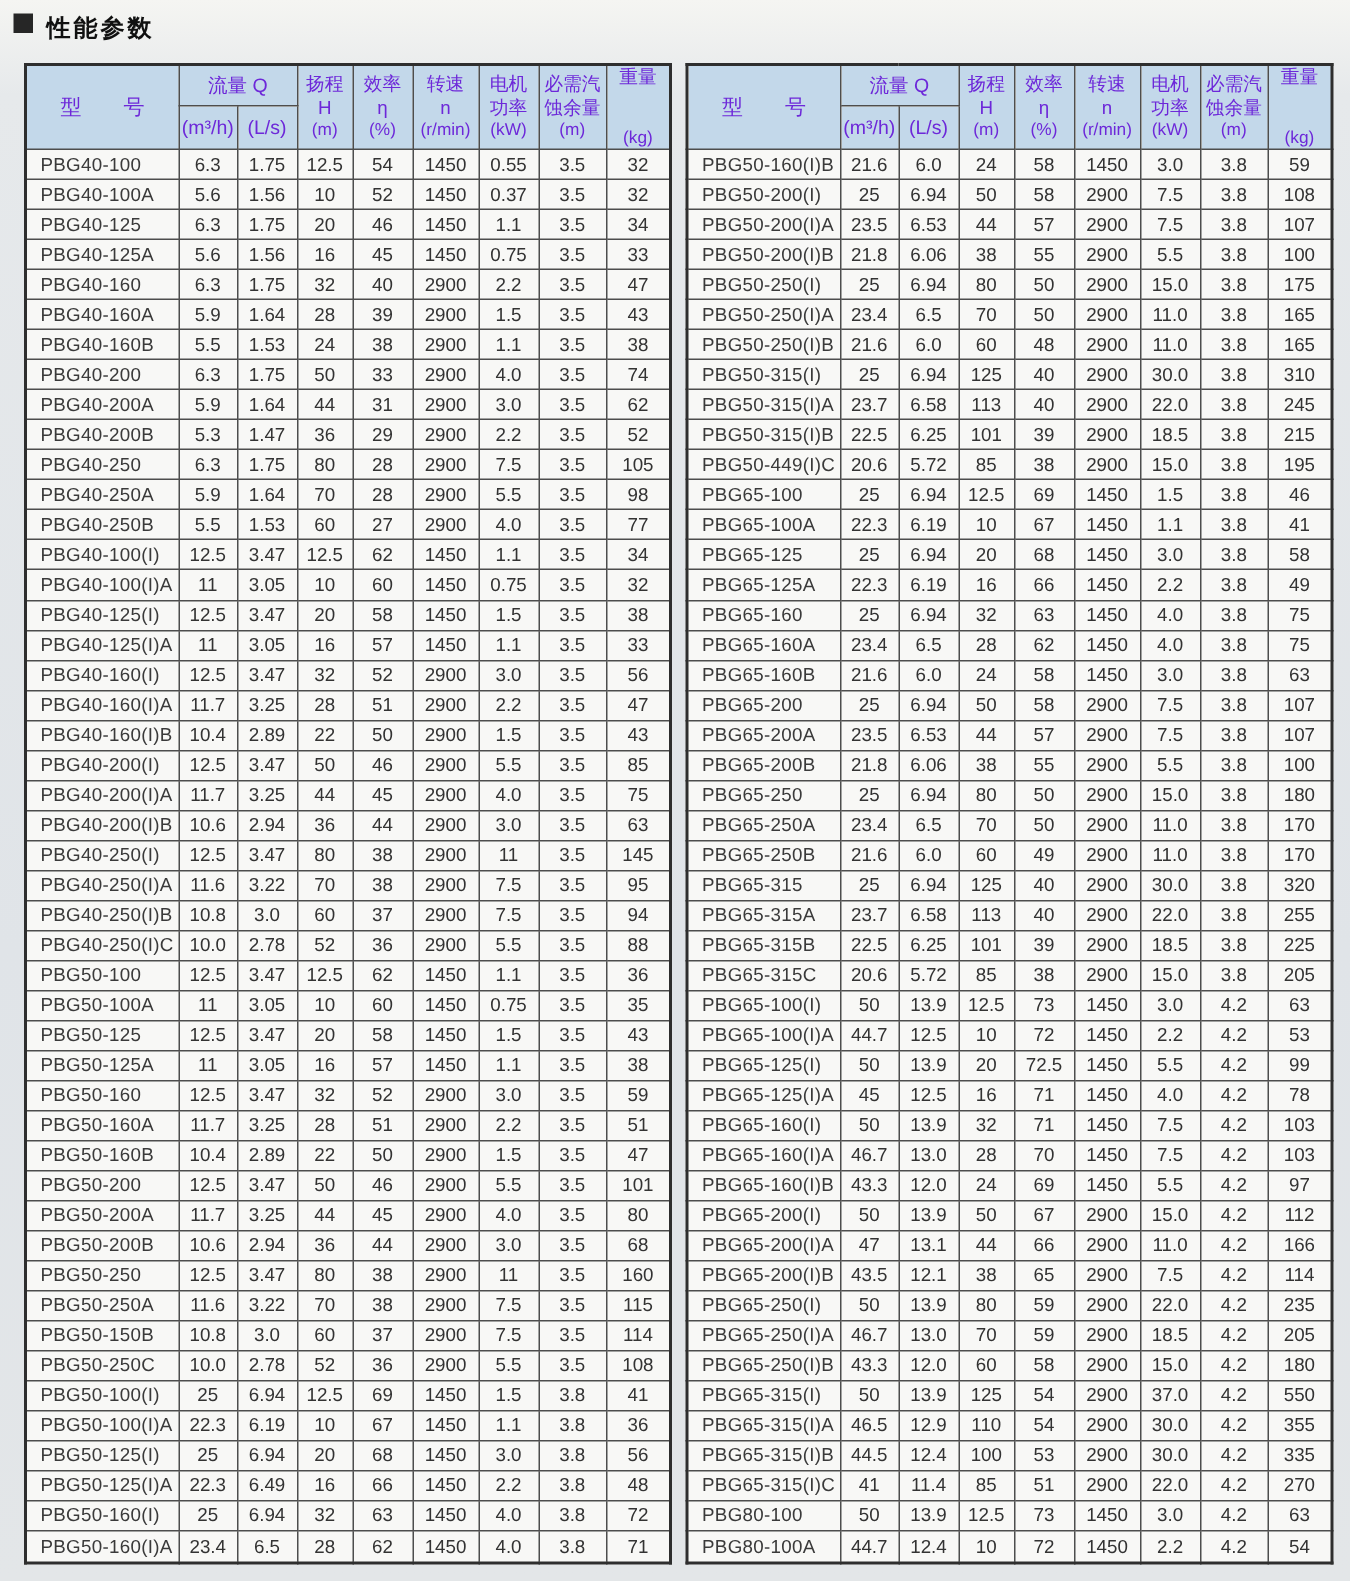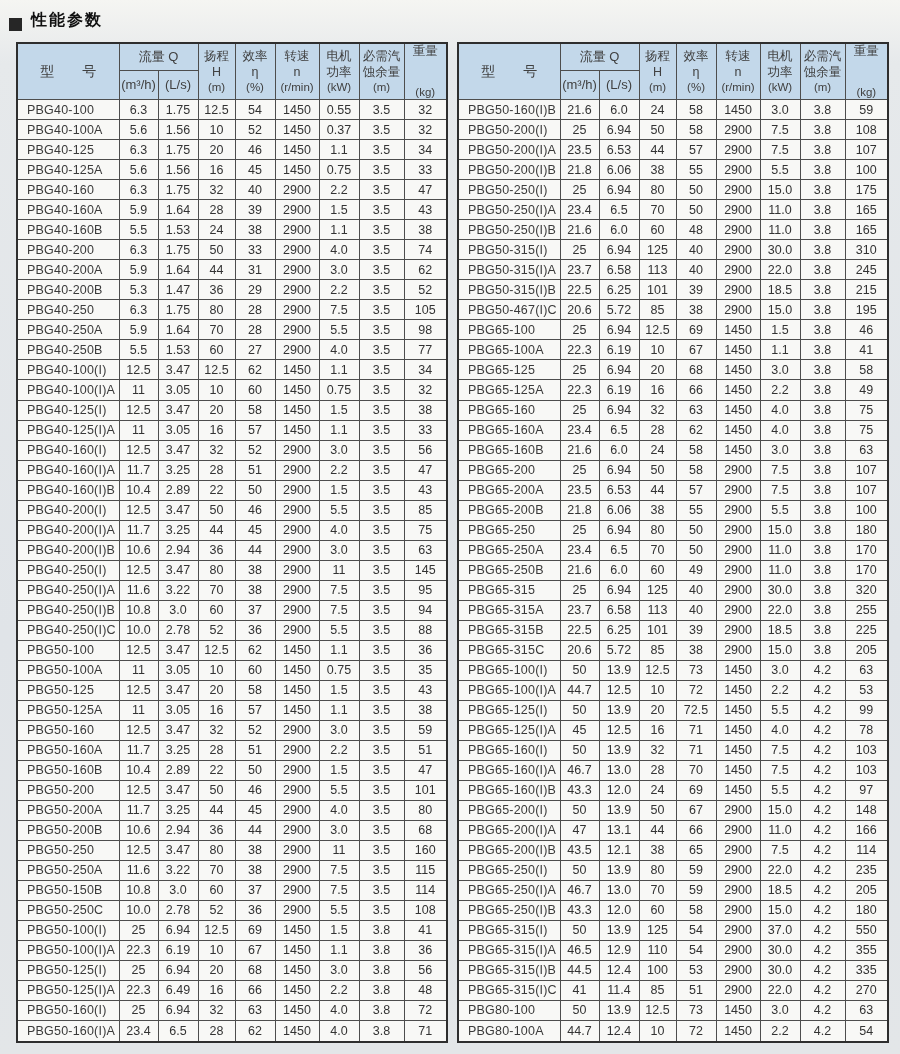--- a/index.html
+++ b/index.html
@@ -6,21 +6,21 @@
     margin: 0;
     padding: 0;
     width: 900px;
     height: 1054px;
     overflow: hidden;
     background: linear-gradient(180deg, #f5f5f2 0%, #e6e9eb 6%, #e0e4e8 60%, #e3e6e8 100%);
     font-family: "Liberation Sans", sans-serif;
   }
   .page-title-row {
     display: flex;
-    align-items: flex-end;
+    align-items: flex-start;
     gap: 9px;
     padding: 9px 0 0 9px;
     height: 22px;
   }
   .title-square {
     width: 13px;
     height: 13px;
     background: #262626;
     flex: 0 0 auto;
   }
@@ -46,21 +46,21 @@
   .spec-table th, .spec-table td {
     border: 1px solid #4d4d4d;
     padding: 0;
     text-align: center;
     overflow: hidden;
     white-space: nowrap;
   }
   .spec-table thead th {
     background: #c3d8ea;
     font-weight: normal;
-    color: #404040;
+    color: #6d28d9;
     font-size: 13px;
     line-height: 1.25;
   }
   .spec-table thead tr.h1 th { height: 25px; }
   .spec-table thead tr.h2 th { height: 28px; font-size: 13px; }
   .spec-table thead th .hl { display: block; line-height: 1.22; font-size: 12.5px; }
   .spec-table thead th .unit { font-size: 11.5px; }
   .spec-table thead th.model-th { font-size: 14px; margin-left: 16px; }
   .spec-table thead th.weight-th .hl.gap { margin-top: 26px; }
   .spec-table tbody td {
@@ -816,21 +816,21 @@
             <td>22.5</td>
             <td>6.25</td>
             <td>101</td>
             <td>39</td>
             <td>2900</td>
             <td>18.5</td>
             <td>3.8</td>
             <td>215</td>
           </tr>
           <tr>
-            <td class="model">PBG50-467(I)C</td>
+            <td class="model">PBG50-449(I)C</td>
             <td>20.6</td>
             <td>5.72</td>
             <td>85</td>
             <td>38</td>
             <td>2900</td>
             <td>15.0</td>
             <td>3.8</td>
             <td>195</td>
           </tr>
           <tr>
@@ -1099,21 +1099,21 @@
           </tr>
           <tr>
             <td class="model">PBG65-200(I)</td>
             <td>50</td>
             <td>13.9</td>
             <td>50</td>
             <td>67</td>
             <td>2900</td>
             <td>15.0</td>
             <td>4.2</td>
-            <td>148</td>
+            <td>112</td>
           </tr>
           <tr>
             <td class="model">PBG65-200(I)A</td>
             <td>47</td>
             <td>13.1</td>
             <td>44</td>
             <td>66</td>
             <td>2900</td>
             <td>11.0</td>
             <td>4.2</td>

